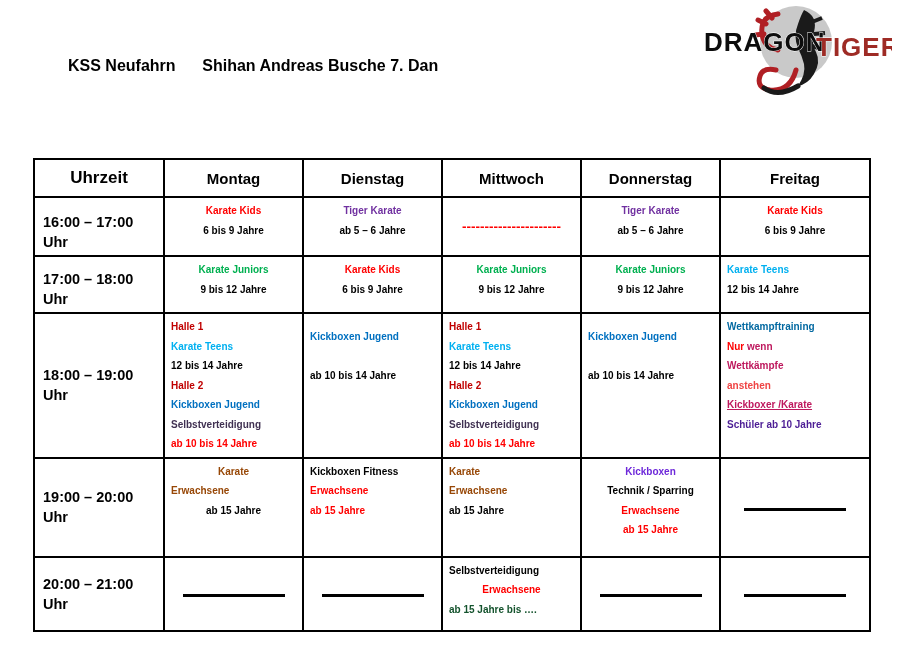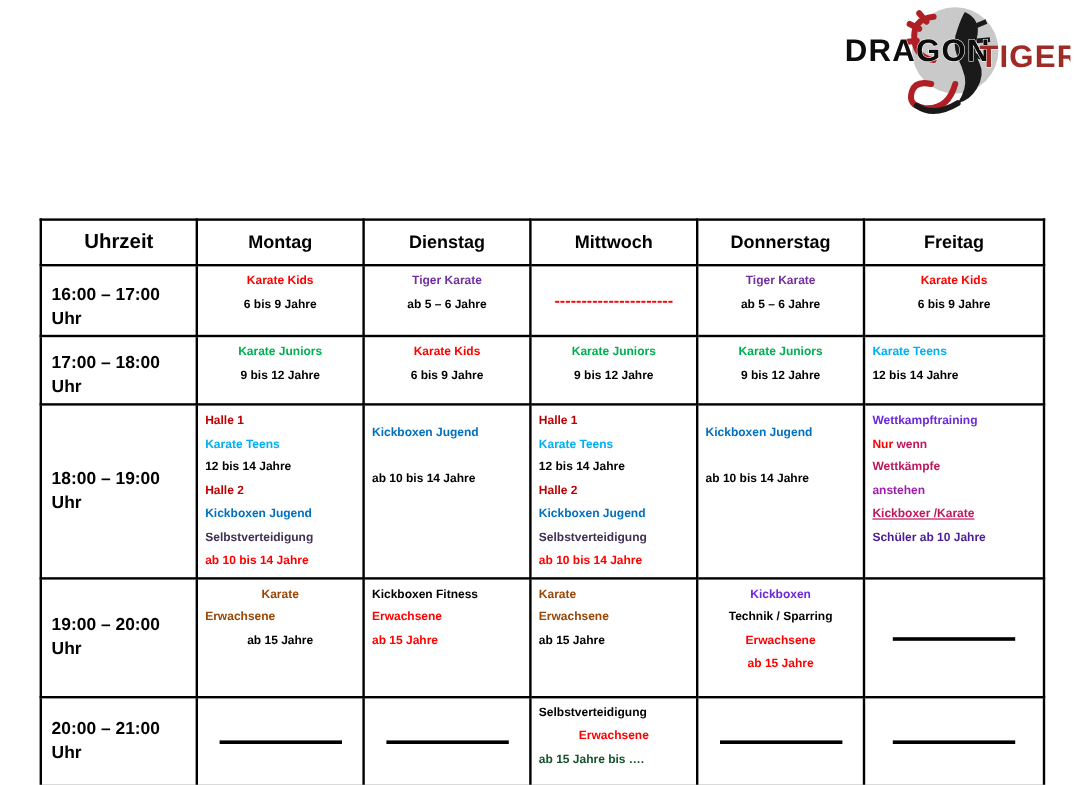--- a/index.html
+++ b/index.html
@@ -10,21 +10,21 @@
     font-weight:bold;color:#000;
   }
   
   .title-block{position:absolute;left:68px;top:52px;}
   .title-line{font-size:16px;line-height:28px;white-space:pre;color:#000;}
   
   .logo{position:absolute;left:700px;top:2px;width:192px;height:110px;}
   
   table.sched{
     position:absolute;left:33px;top:158px;
-    border-collapse:collapse;table-layout:fixed;margin-top:24px;
+    border-collapse:collapse;table-layout:fixed;
   }
   col.w0{width:130px}col.w1{width:139px}col.w2{width:139px}
   col.w3{width:139px}col.w4{width:139px}col.w5{width:150px}
   th,td{border:2px solid #000;overflow:hidden;}
   thead tr{height:38px;}
   th{font-size:15px;text-align:center;vertical-align:middle;}
   th.c0{font-size:17px;}
   tr.r1{height:59px}tr.r2{height:57px}tr.r3{height:140px}
   tr.r4{height:99px}tr.r5{height:74px}
   .time-cell{vertical-align:middle;padding-left:8px;font-size:14.5px;text-align:left;}
@@ -57,20 +57,21 @@
       <path d="M104 8 q14 6 10 22 q-3 12 2 20 q5 10 -2 22 q-6 10 -16 12 q8 -12 6 -22 q-2 -8 -6 -16 q-5 -12 0 -24 q3 -9 6 -14 z" fill="#1A1A1A"></path>
       <path d="M112 20 l10 -4 M114 32 l11 -1 M112 44 l10 3" stroke="#1A1A1A" stroke-width="4" fill="none"></path>
       <path d="M98 84 q-20 12 -34 2" stroke="#1A1A1A" stroke-width="5" fill="none" stroke-linecap="round"></path>
     </g>
     <text x="4" y="49" font-size="26" font-family="Liberation Sans, sans-serif" font-weight="bold" letter-spacing="1" fill="#0D0D0D" stroke="#ffffff" stroke-width="0.8" paint-order="stroke">DRAGON</text>
     <text x="116" y="54" font-size="26" font-family="Liberation Sans, sans-serif" font-weight="bold" letter-spacing="1" fill="#9E2B25" stroke="#ffffff" stroke-width="0.8" paint-order="stroke">TIGER</text>
   </svg>
 </div>
 
 <div class="title-block">
+  <div class="title-line">KSS Neufahrn      Shihan Andreas Busche 7. Dan</div>
 </div>
 
 <table class="sched">
   <colgroup>
     <col class="w0">
       <col class="w1">
       <col class="w2">
       <col class="w3">
       <col class="w4">
       <col class="w5">
@@ -164,24 +165,24 @@
           <div class="cell-line" style="color: rgb(0, 112, 192);">Kickboxen Jugend</div>
           <div class="cell-line" style="color: rgb(64, 49, 82);">Selbstverteidigung</div>
           <div class="cell-line" style="color: rgb(255, 0, 0);">ab 10 bis 14 Jahre</div>
         </td>
         <td class="c4 day-cell align-l">
           <div class="cell-line" style="color: rgb(0, 112, 192);">Kickboxen Jugend</div>
           <div class="cell-line" style="color: rgb(0, 0, 0);">&nbsp;</div>
           <div class="cell-line" style="color: rgb(0, 0, 0);">ab 10 bis 14 Jahre</div>
         </td>
         <td class="c5 day-cell align-l">
-          <div class="cell-line"><span style="color: #6d28d9;">Wettkampftraining</span></div>
+          <div class="cell-line"><span style="color: #0369a1;">Wettkampftraining</span></div>
           <div class="cell-line"><span style="color: rgb(255, 0, 0);">Nur</span><span style="color: #be185d;"> wenn</span></div>
           <div class="cell-line" style="color: #be185d;">Wettkämpfe</div>
-          <div class="cell-line" style="color: #a21caf;">anstehen</div>
+          <div class="cell-line" style="color: #ef4444;">anstehen</div>
           <div class="cell-line" style="color: #be185d; text-decoration: underline;">Kickboxer /Karate</div>
           <div class="cell-line" style="color: #4c1d95;">Schüler ab 10 Jahre</div>
         </td>
       </tr>
       <tr class="r4">
         <td class="c0 time-cell">
           <div class="time-line">19:00 – 20:00</div>
           <div class="time-line">Uhr</div>
         </td>
         <td class="c1 day-cell align-l">

